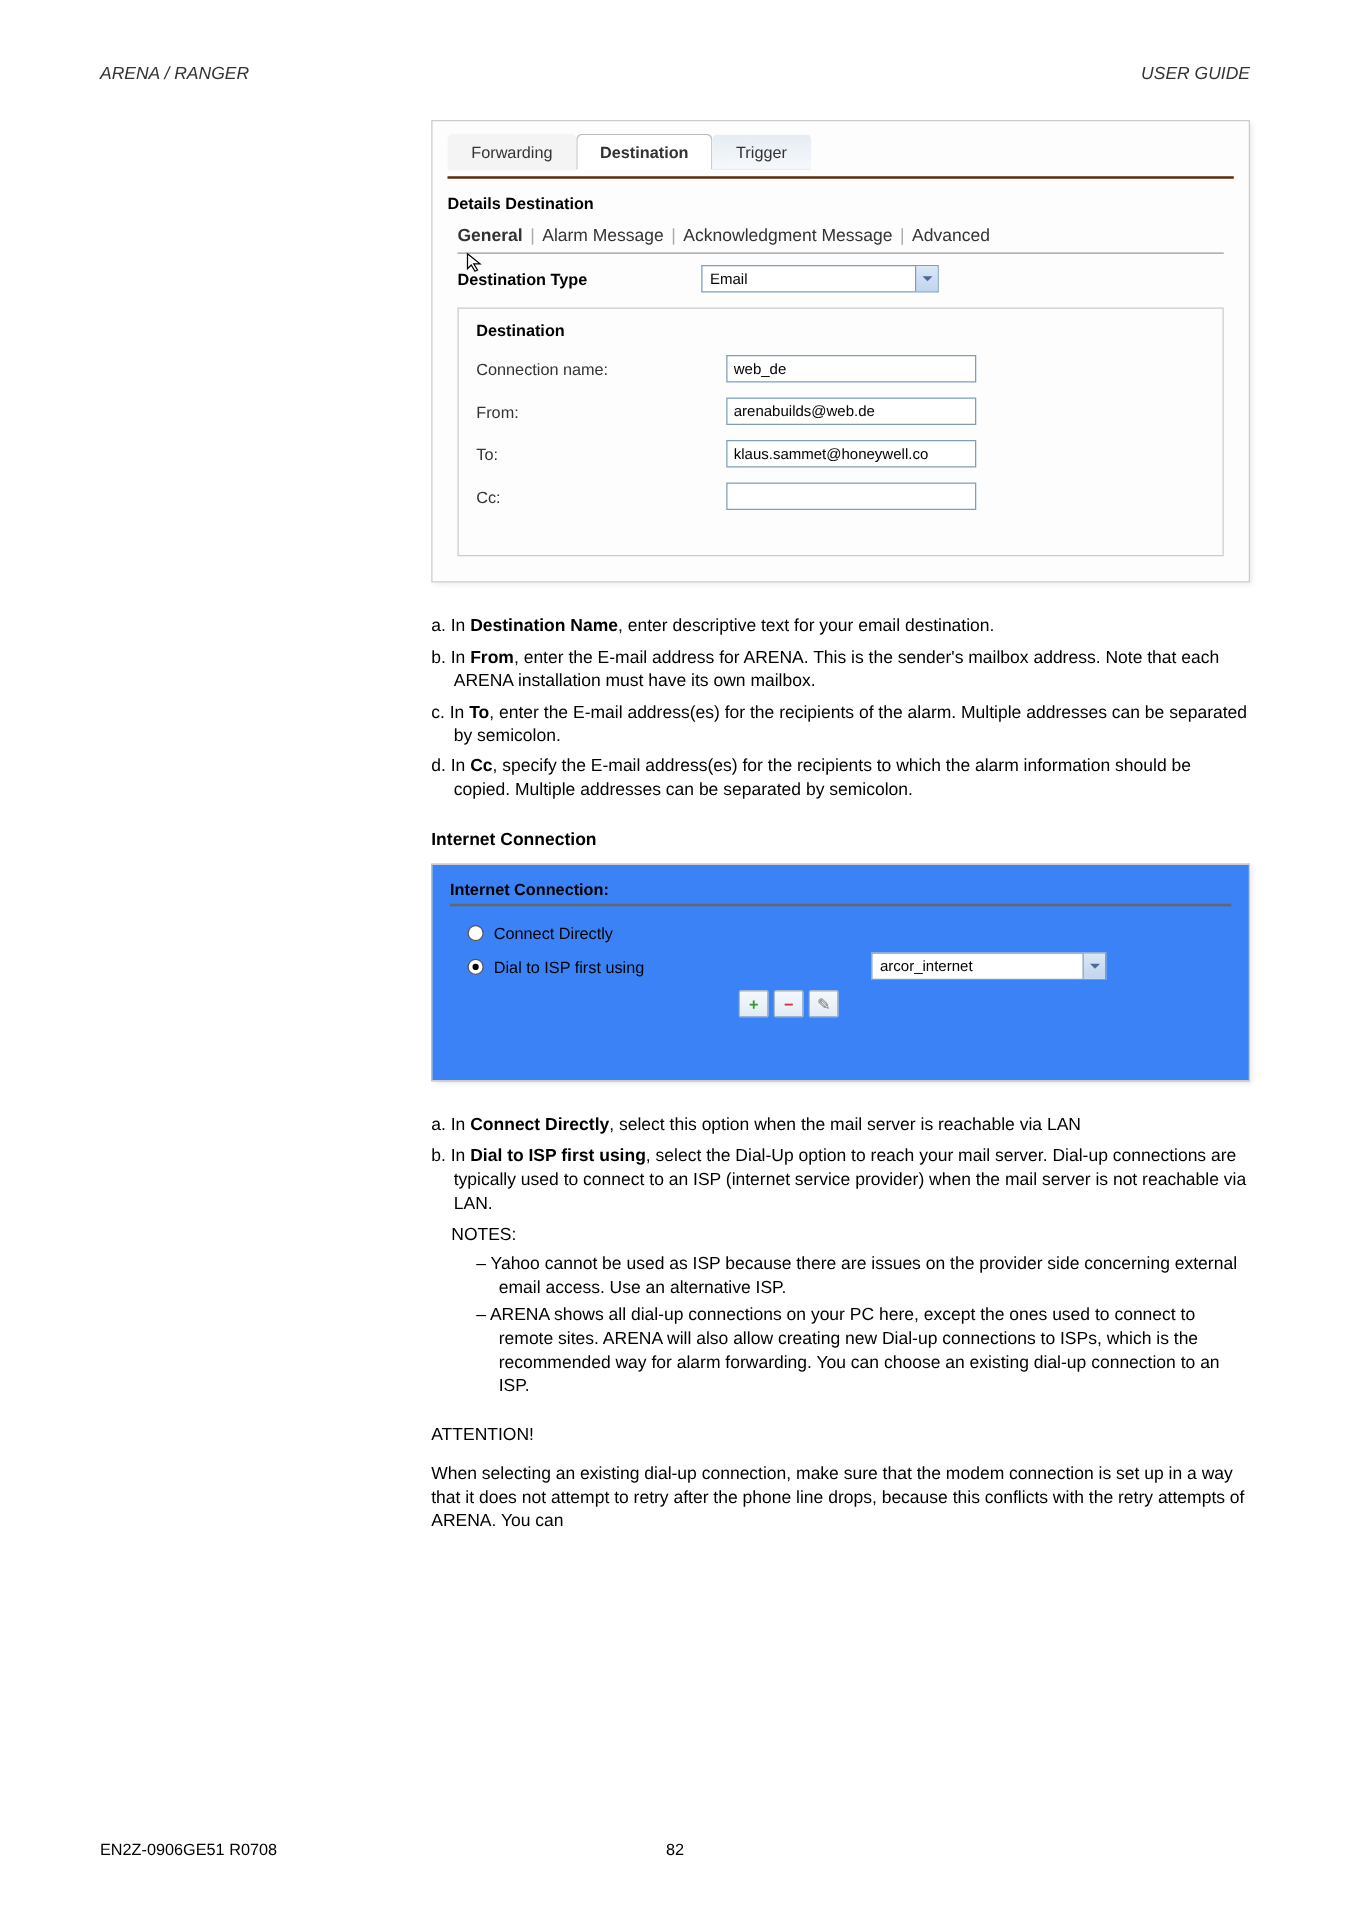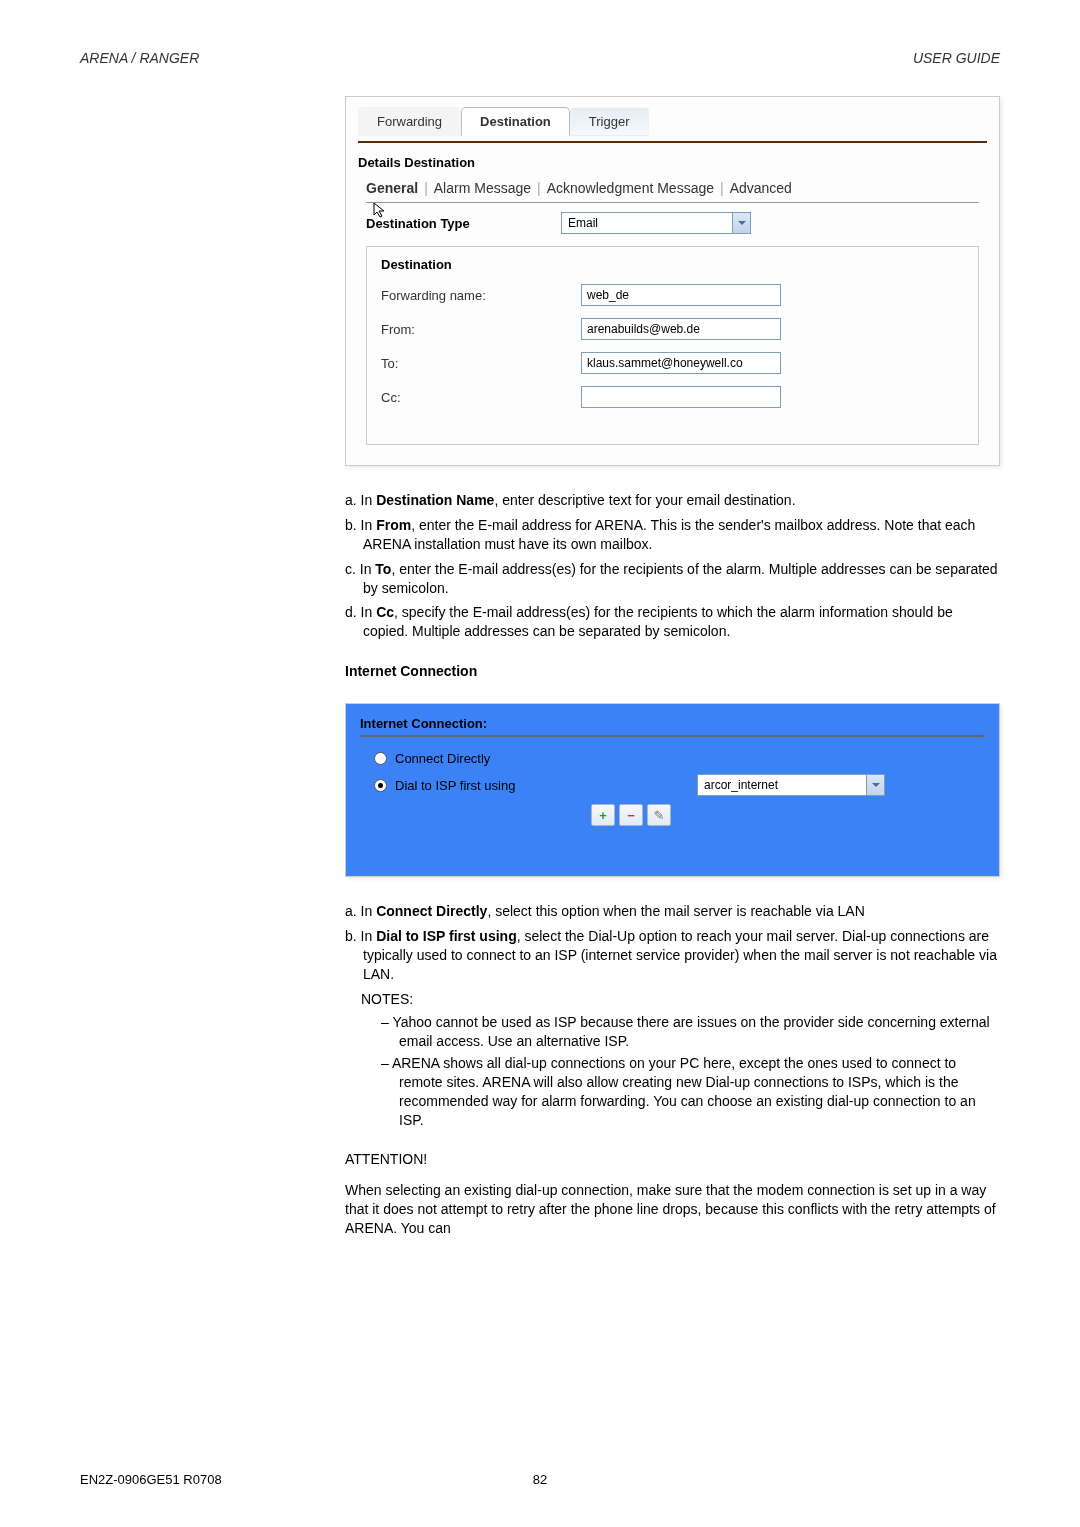--- a/index.html
+++ b/index.html
@@ -169,21 +169,21 @@
       font-size: 14px;
       line-height: 1.35;
       margin-bottom: 22px;
     }
     .instr-item { margin-bottom: 6px; padding-left: 18px; text-indent: -18px; }
     .instr-sub { margin-left: 16px; }
 
     .subsection-title {
       font-weight: bold;
       font-size: 14px;
-      margin-bottom: 24px;
+      margin-bottom: 12px;
     }
 
     
     .panel2 {
       border: 1px solid #ccc;
       background: #3b82f6;
       padding: 12px 14px 50px 14px;
       margin-bottom: 25px;
       box-shadow: 2px 2px 4px rgba(0,0,0,0.08);
     }
@@ -293,21 +293,21 @@
       <div class="form-label">Destination Type</div>
       <div class="select-box">
         <span>Email</span>
         <div class="select-btn"></div>
       </div>
     </div>
 
     <div class="inner-panel">
       <div class="inner-title">Destination</div>
       <div class="field-row">
-        <div class="field-label">Forwarding name:</div>
+        <div class="field-label">Connection name:</div>
         <input class="text-input" value="web_de" style="">
       </div>
       <div class="field-row">
         <div class="field-label">From:</div>
         <input class="text-input" value="arenabuilds@web.de" style="">
       </div>
       <div class="field-row">
         <div class="field-label">To:</div>
         <input class="text-input" value="klaus.sammet@honeywell.co" style="">
       </div>

